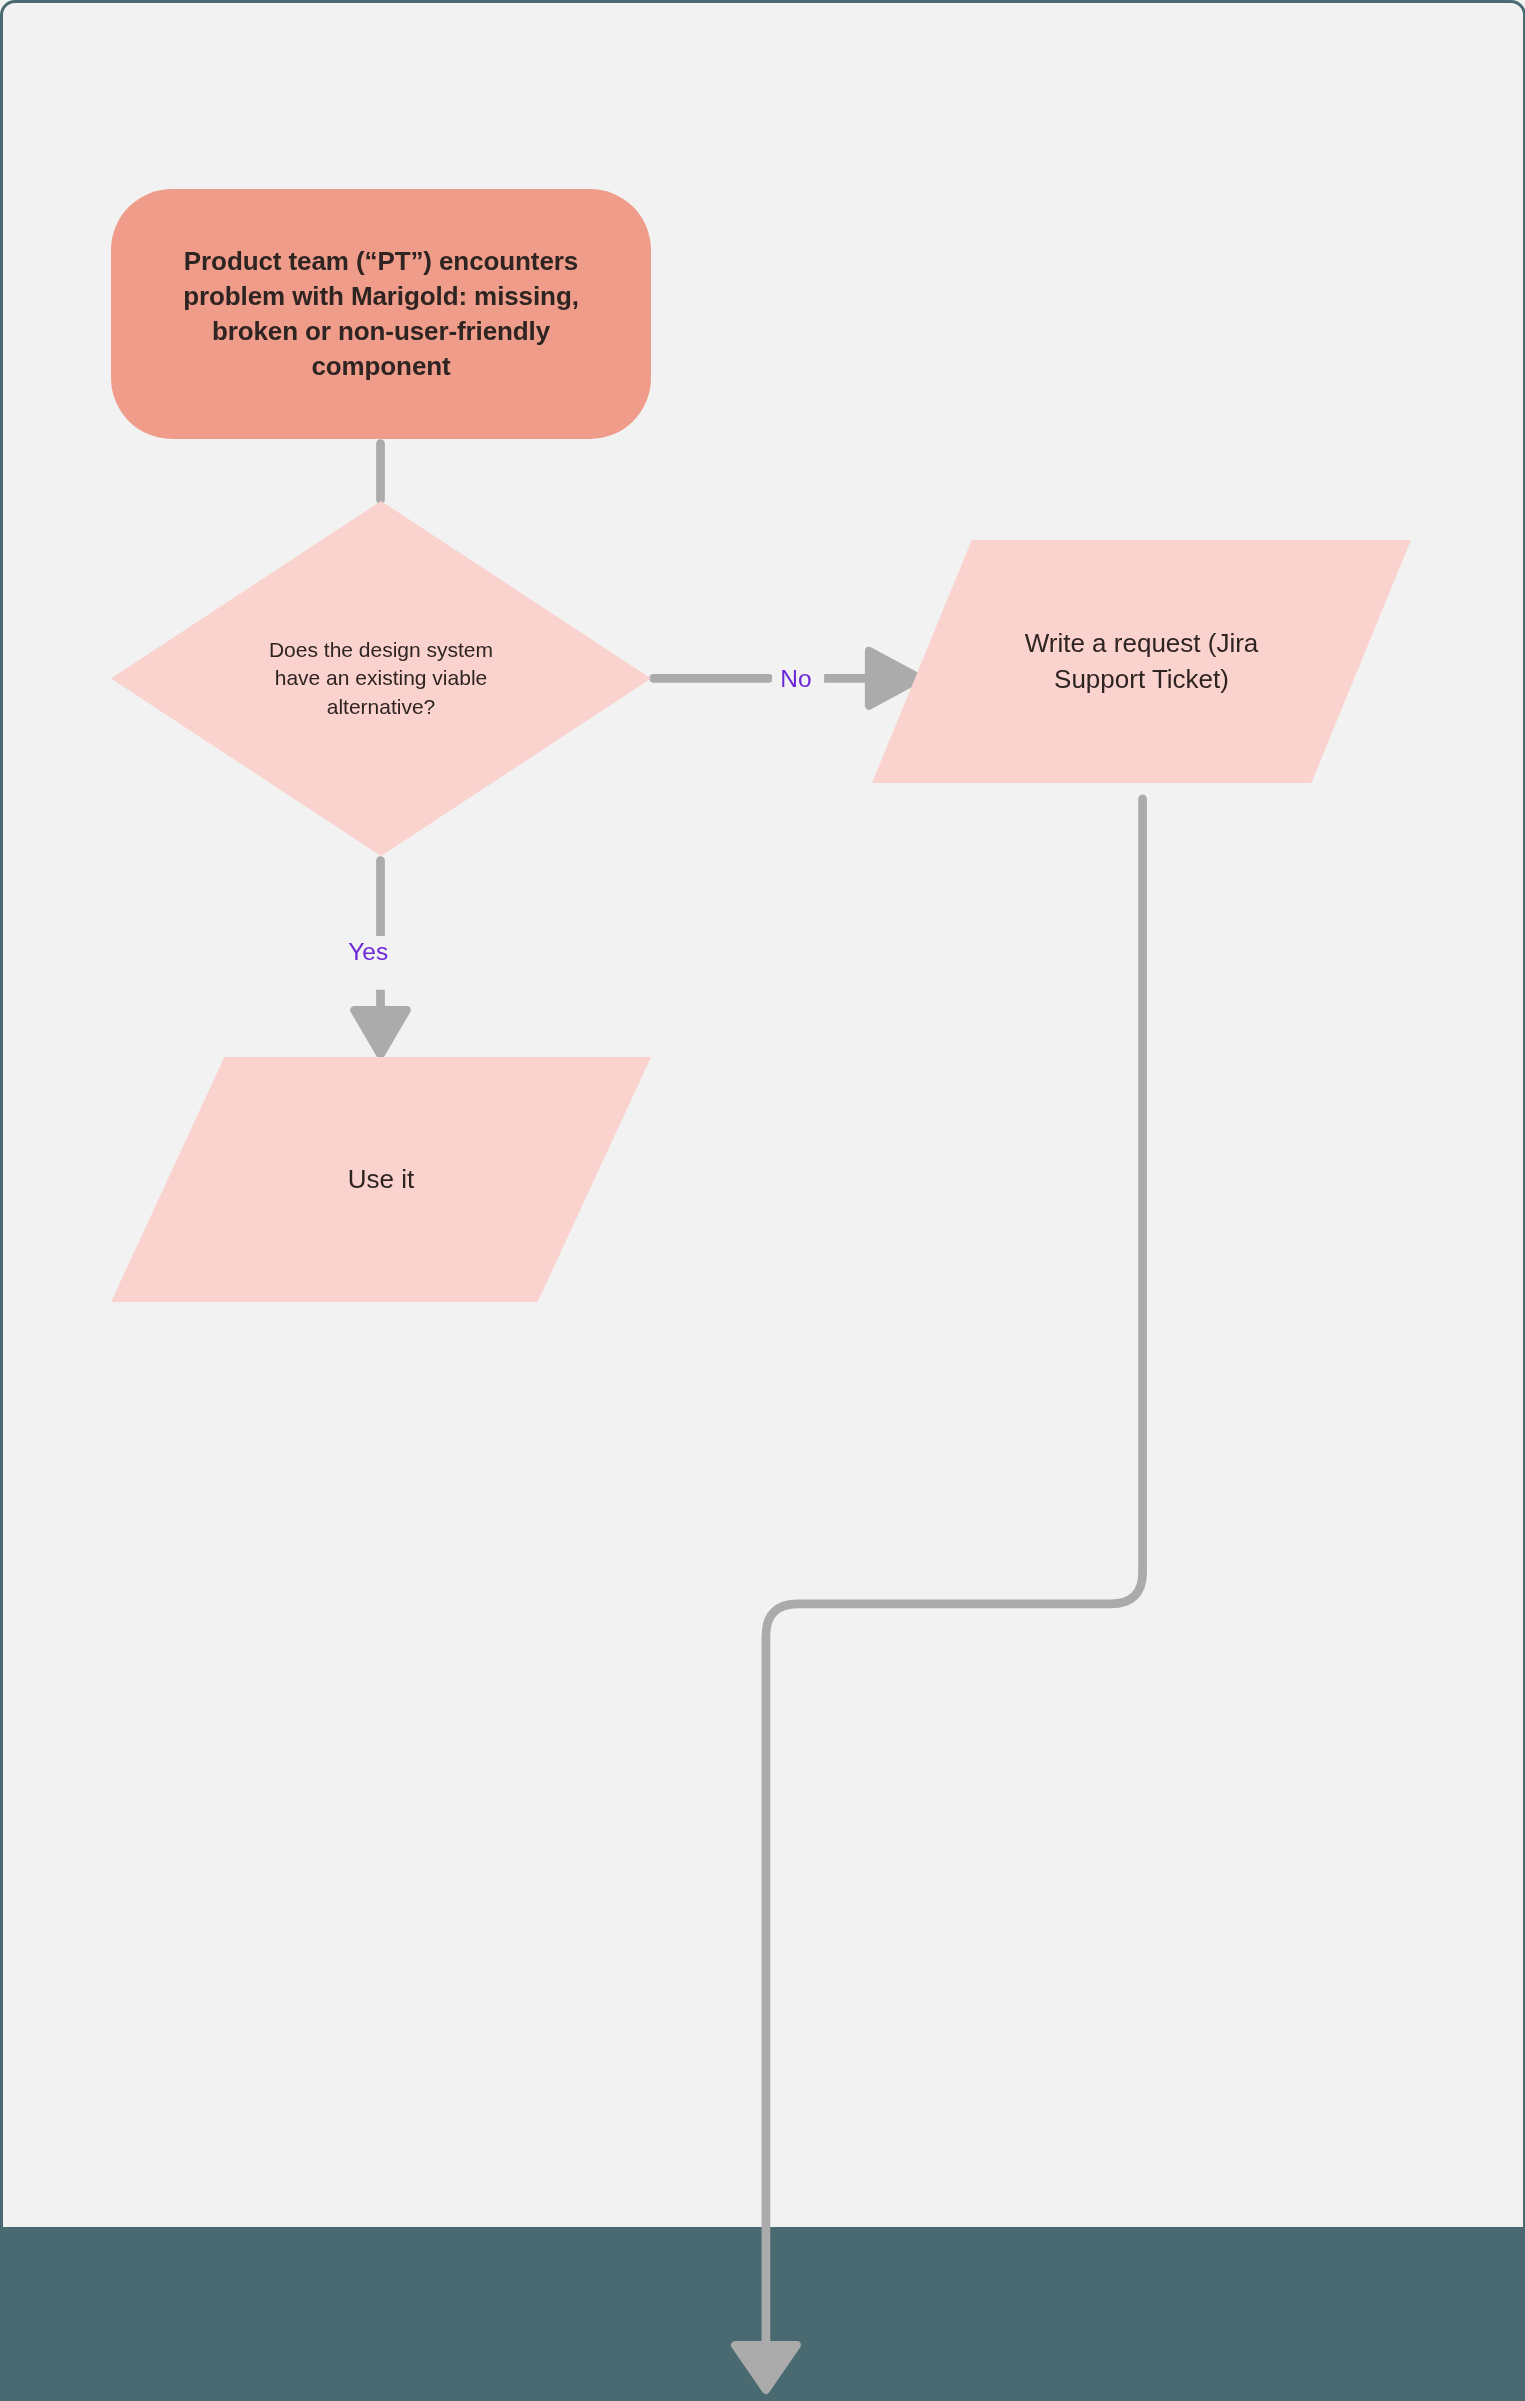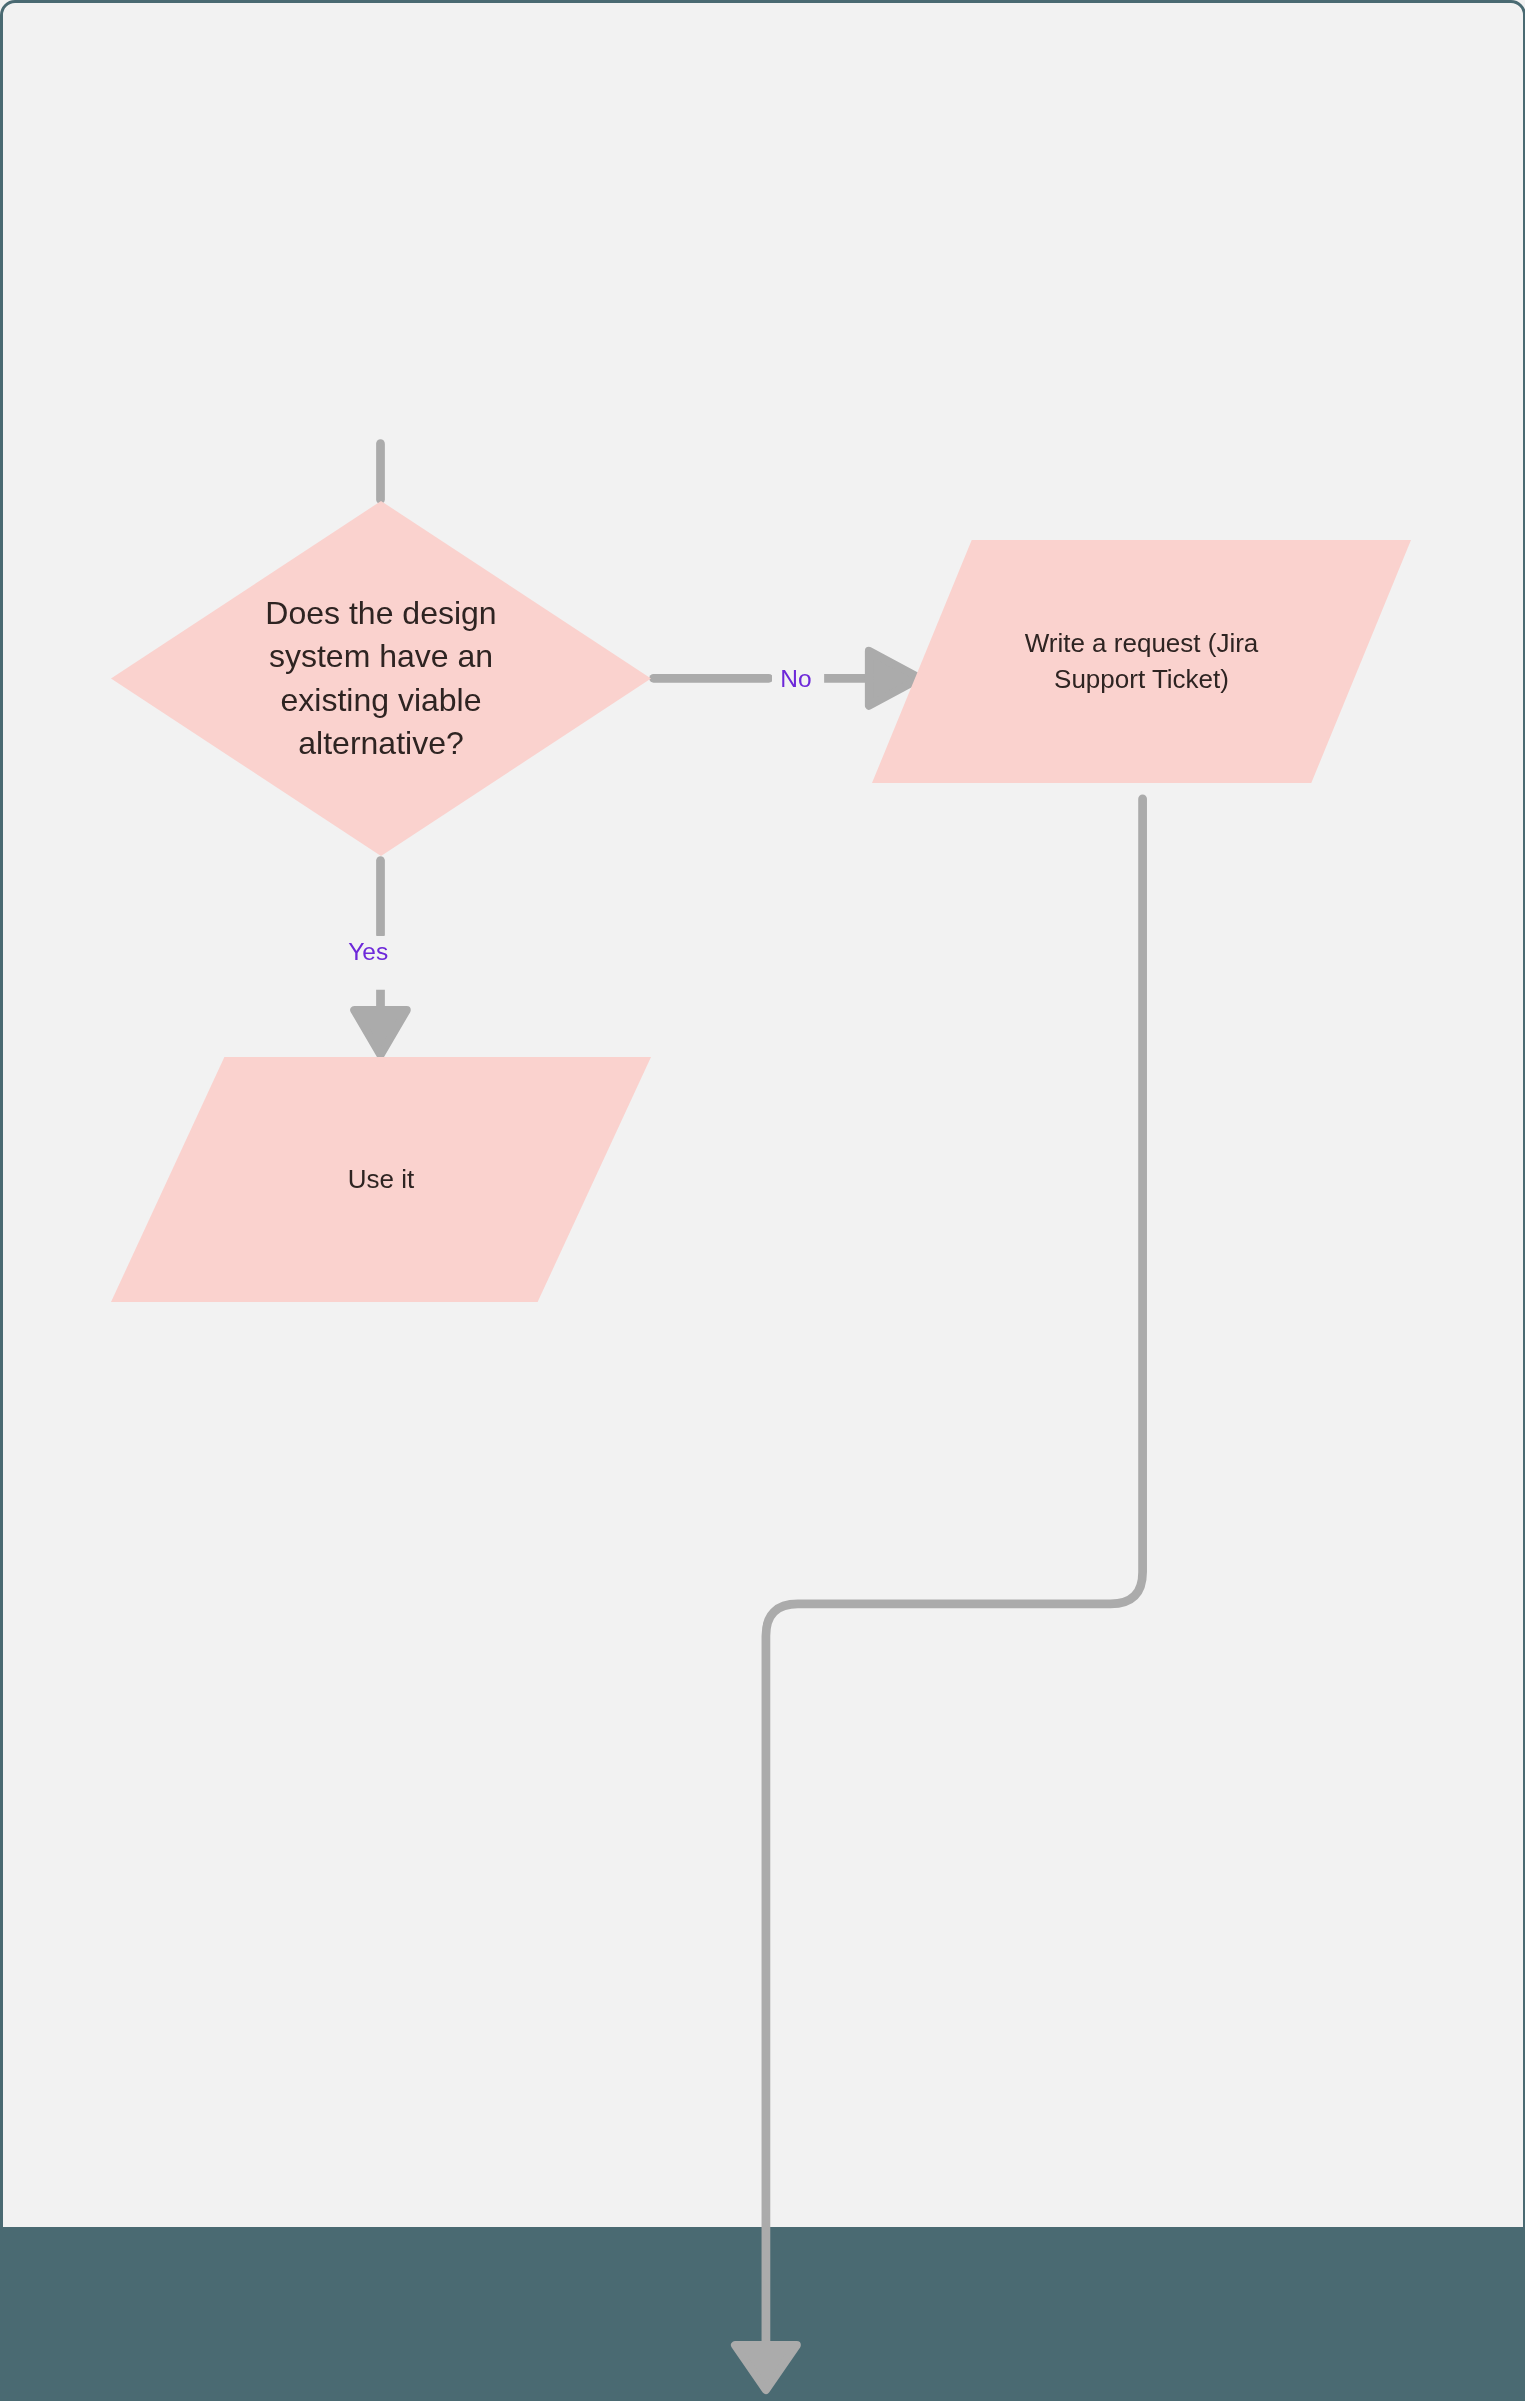--- a/index.html
+++ b/index.html
@@ -85,21 +85,21 @@
   #node-decision {
     left: 111px;
     top: 501px;
     width: 540px;
     height: 355px;
     background: #FAD2CE;
     clip-path: polygon(50% 0%, 100% 50%, 50% 100%, 0% 50%);
     border-radius: 2.3px;
   }
   #node-decision .node-text {
-    font-size: 32px;
+    font-size: 21px;
     font-weight: normal;
     width: 274px;
   }
   
   #node-jira {
     left: 872px;
     top: 540px;
     width: 539px;
     height: 243px;
     background: #FAD2CE;
@@ -170,20 +170,23 @@
       <path d="M 1962 1372
                L 1962 2700
                Q 1962 2755 1907 2755
                L 1370 2755
                Q 1315 2755 1315 2810
                L 1315 4030" fill="none" stroke="#ABABAB" stroke-width="15" stroke-linecap="round"></path>
       <path d="M 1262 4028 L 1368 4028 L 1315 4105 Z" fill="#ABABAB" stroke="#ABABAB" stroke-width="14" stroke-linejoin="round"></path>
     </g>
   </svg>
 
+  <div class="node" id="node-start">
+    <div class="node-text">Product team (“PT”) encounters problem with Marigold: missing, broken or non-user-friendly component</div>
+  </div>
 
   <div class="node" id="node-decision">
     <div class="node-text">Does the design system have an existing viable alternative?</div>
   </div>
 
   <div class="node" id="node-jira">
     <div class="node-text">Write a request (Jira Support Ticket)</div>
   </div>
 
   <div class="node" id="node-useit">

